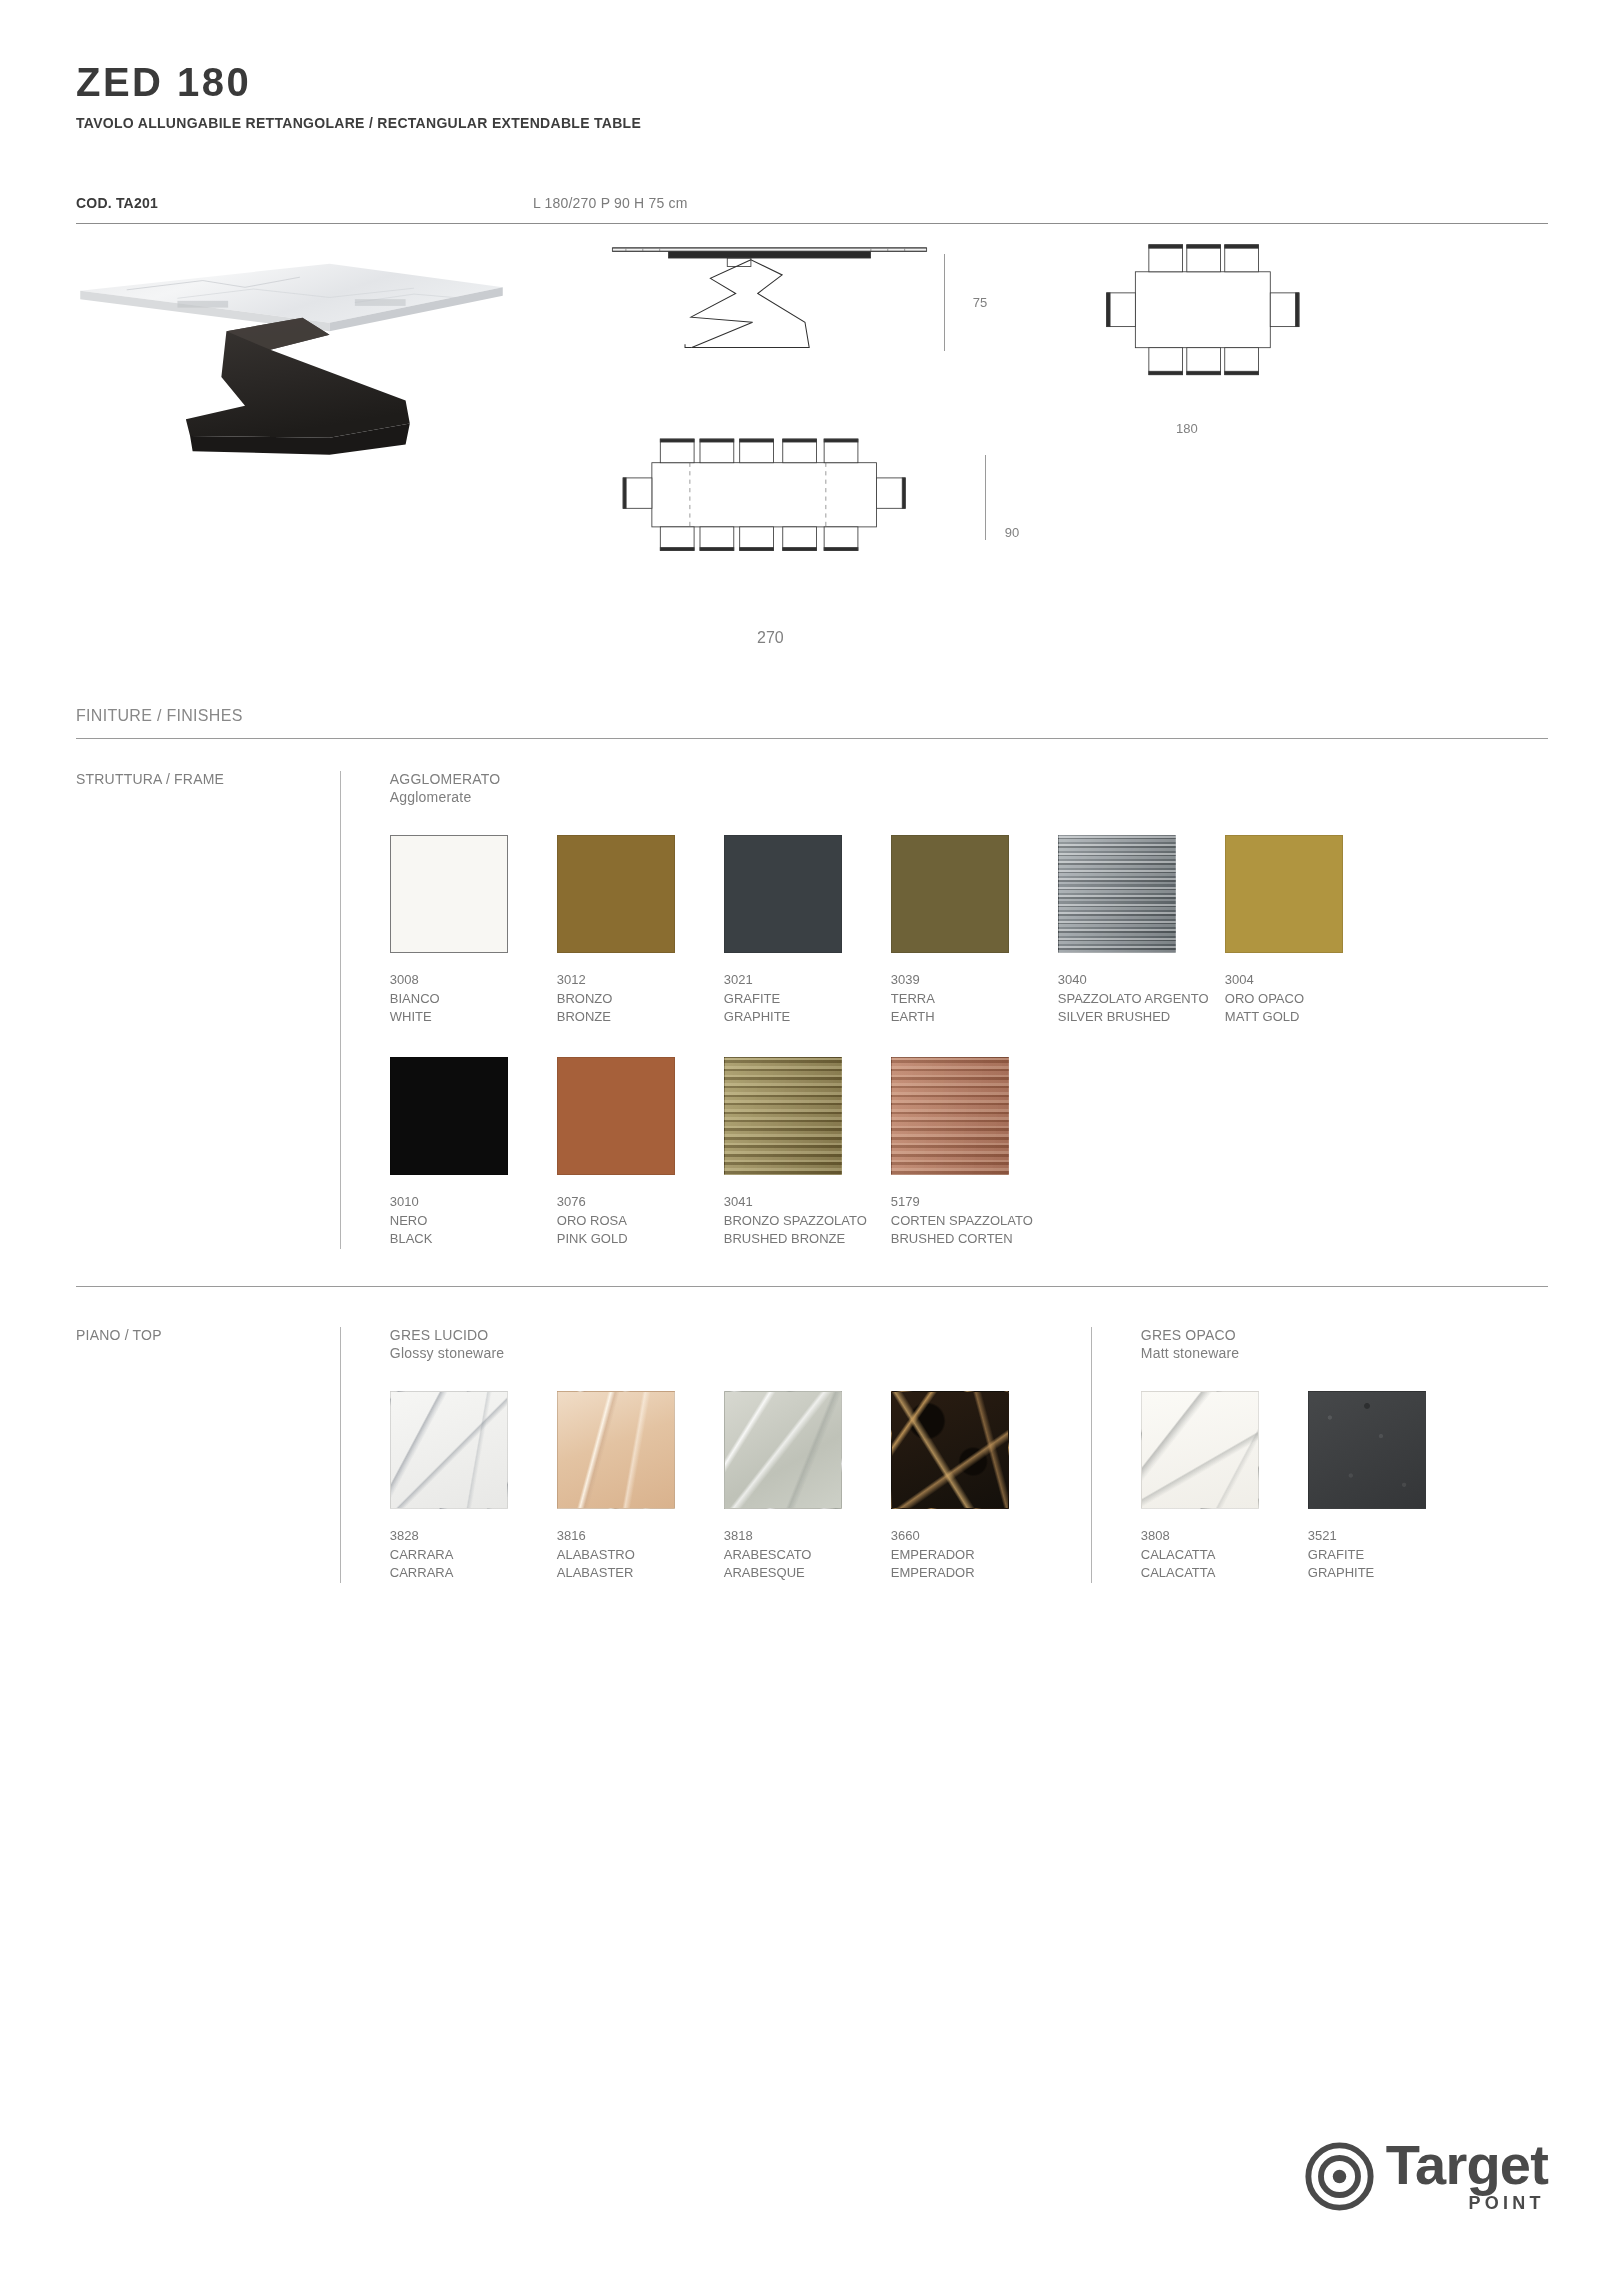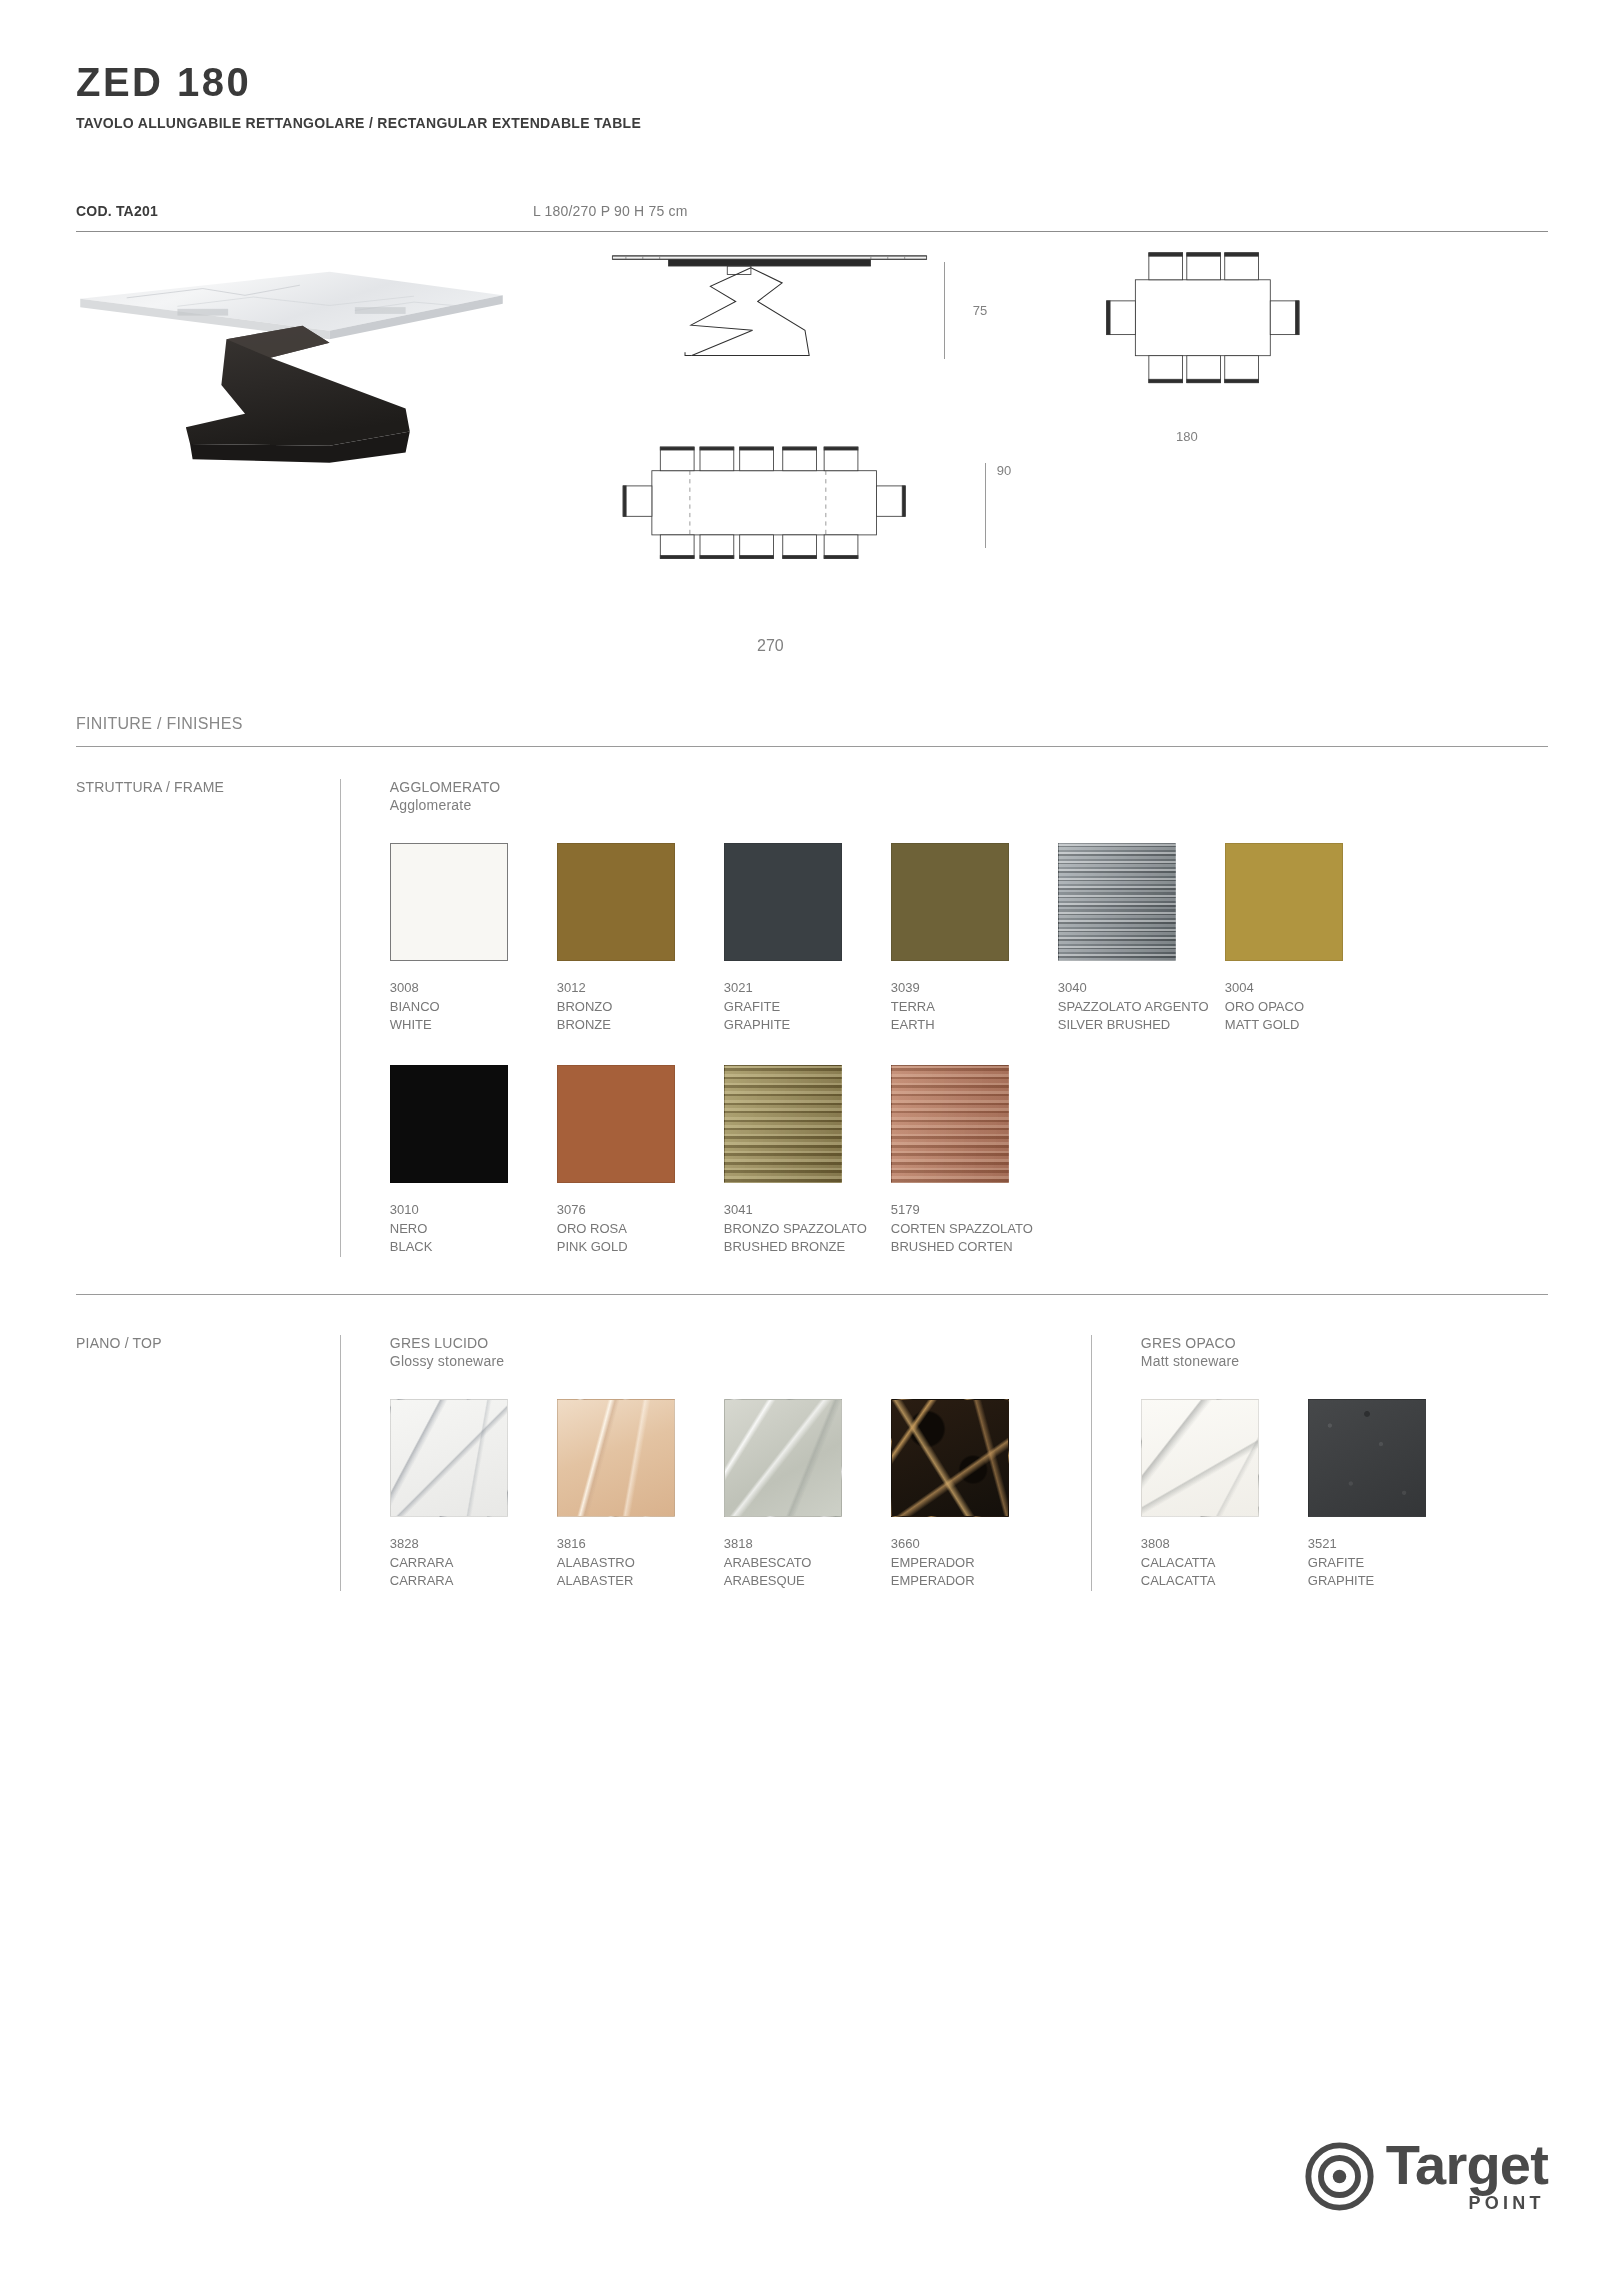--- a/index.html
+++ b/index.html
@@ -21,21 +21,21 @@
   .subtitle {
     margin-top: 12px; font-size: 14px; font-weight: bold;
     letter-spacing: 0.3px; color: #3d3d3d;
   }
 
   
   .code-row {
     margin-top: 64px; display: flex; align-items: flex-end;
     padding-bottom: 12px; border-bottom: 1.4px solid #8c8c8c;
   }
-  .code { font-size: 14px; font-weight: bold; color: #3b3b3b; letter-spacing: 0.2px; width: 457px; margin-top: 8px; }
+  .code { font-size: 14px; font-weight: bold; color: #3b3b3b; letter-spacing: 0.2px; width: 457px; }
   .dims { font-size: 14px; color: #7b7b7b; letter-spacing: 0.2px; }
 
   
   .drawings { position: relative; height: 474px; margin-top: 8.5px; }
 
   .photo { position: absolute; left: 0; top: 17px; width: 431px; height: 220px; }
 
   .elevation { position: absolute; left: 533px; top: 8.5px; width: 321px; height: 127px; }
   .dim-75 {
     position: absolute; left: 868px; top: 21px; height: 97px;
@@ -45,21 +45,21 @@
   .dim-txt { font-size: 13px; color: #808080; }
 
   .plan180 { position: absolute; left: 1015px; top: 0px; width: 254px; height: 156px; }
   .dim180-line {
     position: absolute; left: 1028px; top: 179px; width: 228px; height: 0.8px;
     background: repeating-linear-gradient(to right, #9a9a9a 0 4.2px, transparent 4.2px 6.8px);
   }
   .dim180-txt { position: absolute; left: 1100px; top: 188px; font-size: 13px; color: #808080; }
 
   .plan270 { position: absolute; left: 535px; top: 201px; width: 330px; height: 152px; }
-  .dim-90 { position: absolute; left: 909px; top: 222px; display: flex; align-items: flex-start; gap: 11px; }
+  .dim-90 { position: absolute; left: 909px; top: 222px; display: flex; align-items: flex-end; gap: 19px; }
   .vline90 { width: 0.8px; height: 85px; background: #9a9a9a; }
   .dim270-line {
     position: absolute; left: 565px; top: 387px; width: 286px; height: 0.8px;
     background: repeating-linear-gradient(to right, #9a9a9a 0 4.2px, transparent 4.2px 6.8px);
   }
   .dim270-txt { position: absolute; left: 681px; top: 396px; font-size: 16px; color: #808080; }
 
   
   .section-head {
     font-size: 16px; color: #888888; letter-spacing: 0.3px;

